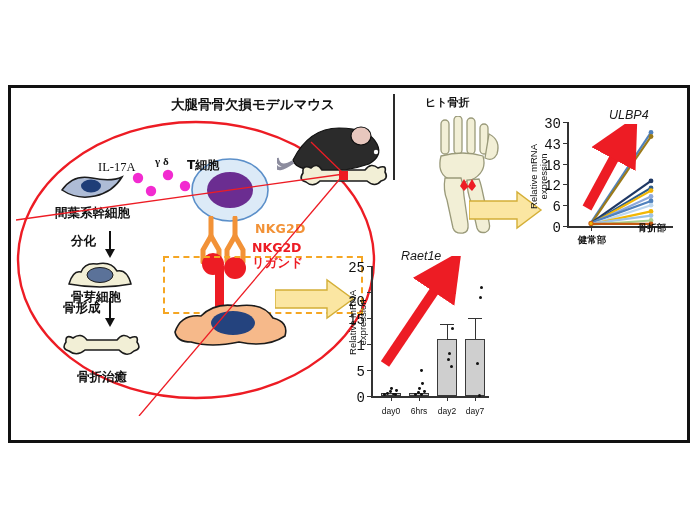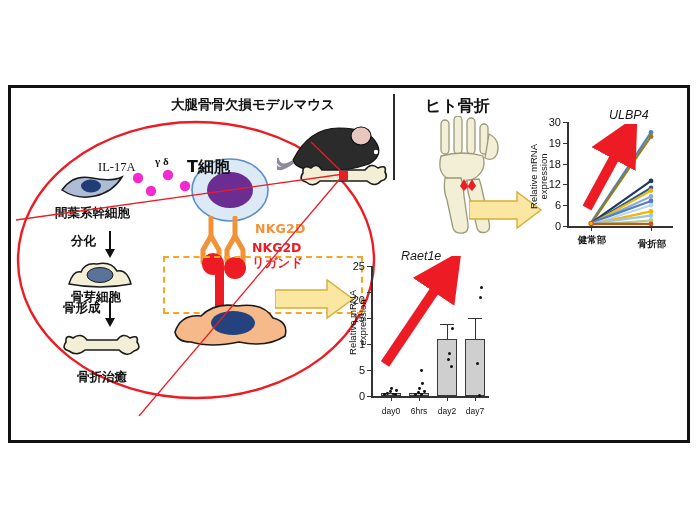--- a/index.html
+++ b/index.html
@@ -7,39 +7,39 @@
        font-family:"Liberation Sans","DejaVu Sans",sans-serif;color:#1a1a1a;}
   #figure-frame{position:absolute;left:8px;top:85px;width:682px;height:358px;
        border:3px solid #111;box-sizing:border-box;background:#fff;}
   .abs{position:absolute;}
   .nosel{user-select:none;}
 
   
   .jp{font-family:"DejaVu Sans","Liberation Sans",sans-serif;font-weight:bold;color:#111;
       line-height:1.18;white-space:pre;}
   #mouse-model-title{left:168px;top:100px;font-size:13.5px;}
-  #human-fracture-title{left:422px;top:100px;font-size:16px;}
+  #human-fracture-title{left:422px;top:100px;font-size:11px;}
   #il17a-label{left:95px;top:158px;font-size:12.5px;font-family:"Liberation Serif",serif;
                font-weight:normal;color:#111;}
   #gd-label{left:152px;top:155px;font-size:11px;font-family:"Liberation Serif",serif;}
-  #tcell-label{left:184px;top:158px;font-size:16px;}
+  #tcell-label{left:184px;top:158px;font-size:12px;}
   #msc-label{left:52px;top:202px;font-size:12.5px;}
   #diff-label{left:68px;top:233px;font-size:12.5px;}
   #osteoblast-label{left:68px;top:272px;font-size:12.5px;}
   #boneform-label{left:60px;top:300px;font-size:12.5px;}
   #healing-label{left:74px;top:357px;font-size:12.5px;}
   #nkg2d-label{left:222px;top:188px;font-size:12.5px;color:#F29237;letter-spacing:.2px;}
   #nkg2dl-label{left:213px;top:206px;font-size:12.5px;color:#ED1C24;line-height:1.22;}
   #bottom-caption{left:38px;top:370px;font-size:13.5px;text-align:center;line-height:1.35;}
   #right-caption{left:489px;top:310px;font-size:13.5px;line-height:1.35;}
 
   .chart-title{font-style:italic;font-weight:normal;font-family:"Liberation Sans",sans-serif;}
 
   .axis-text{font-family:"Liberation Sans",sans-serif;color:#111;}
-  .ytick{font-size:11px;text-align:right;}
+  .ytick{font-size:14px;text-align:right;font-family:Liberation Mono, monospace;}
   .xtick{font-size:8.5px;text-align:center;}
   .axis-title{font-size:9.5px;line-height:1.1;text-align:center;}
 
   .tickline{background:#333;}
   .axisline{background:#333;}
 
   .bar{background:#cfcfcf;border:1px solid #3a3a3a;box-sizing:border-box;position:absolute;}
   .dot{background:#111;border-radius:50%;position:absolute;}
   .errbar{background:#333;position:absolute;width:1px;}
   .errcap{background:#333;position:absolute;height:1px;}
@@ -274,21 +274,21 @@
       <div class="axisline abs" style="left:0;top:104px;width:106px;height:1.5px;"></div>
 
       <div class="tickline abs" style="left:-4px;top:0px;width:5px;height:1px;"></div>
       <div class="tickline abs" style="left:-4px;top:20.8px;width:5px;height:1px;"></div>
       <div class="tickline abs" style="left:-4px;top:41.6px;width:5px;height:1px;"></div>
       <div class="tickline abs" style="left:-4px;top:62.4px;width:5px;height:1px;"></div>
       <div class="tickline abs" style="left:-4px;top:83.2px;width:5px;height:1px;"></div>
       <div class="tickline abs" style="left:-4px;top:104px;width:5px;height:1px;"></div>
 
       <div class="abs axis-text ytick nosel" style="left:-28px;top:-6px;width:22px;">30</div>
-      <div class="abs axis-text ytick nosel" style="left:-28px;top:14.8px;width:22px;">19</div>
+      <div class="abs axis-text ytick nosel" style="left:-28px;top:14.8px;width:22px;">43</div>
       <div class="abs axis-text ytick nosel" style="left:-28px;top:35.6px;width:22px;">18</div>
       <div class="abs axis-text ytick nosel" style="left:-28px;top:56.4px;width:22px;">12</div>
       <div class="abs axis-text ytick nosel" style="left:-28px;top:77.2px;width:22px;">6</div>
       <div class="abs axis-text ytick nosel" style="left:-28px;top:98px;width:22px;">0</div>
 
       <svg class="abs" style="left:0;top:0;" width="106" height="104" viewBox="0 0 106 104">
         <g stroke-width="2.2" fill="none">
           <line x1="24" y1="100.5" x2="84" y2="10.4" stroke="#4F81BD"></line>
           <line x1="24" y1="101.9" x2="84" y2="14.5" stroke="#9B7A1A"></line>
           <line x1="24" y1="101.2" x2="84" y2="58.9" stroke="#1F3864"></line>
@@ -326,19 +326,19 @@
           <path d="M0,0 L5,2.5 L0,5 z" fill="#ED1C24"></path>
             </marker>
           </defs>
         <line x1="8" y1="84" x2="46" y2="14" stroke="#ED1C24" stroke-width="10" marker-end="url(#ar2)" stroke-linecap="butt"></line>
       </svg>
 
       <div class="tickline abs" style="left:24px;top:105px;width:1px;height:4px;"></div>
       <div class="tickline abs" style="left:84px;top:105px;width:1px;height:4px;"></div>
 
       <div class="abs jp nosel" style="left:0px;top:112px;width:50px;font-size:9.5px;text-align:center;">健常部</div>
-      <div class="abs jp nosel" style="left:60px;top:116px;width:50px;font-size:9.5px;text-align:center;">骨折部</div>
+      <div class="abs jp nosel" style="left:60px;top:100px;width:50px;font-size:9.5px;text-align:center;">骨折部</div>
     </div>
   </div>
 
 
 
 </div>
 
 </body></html>

